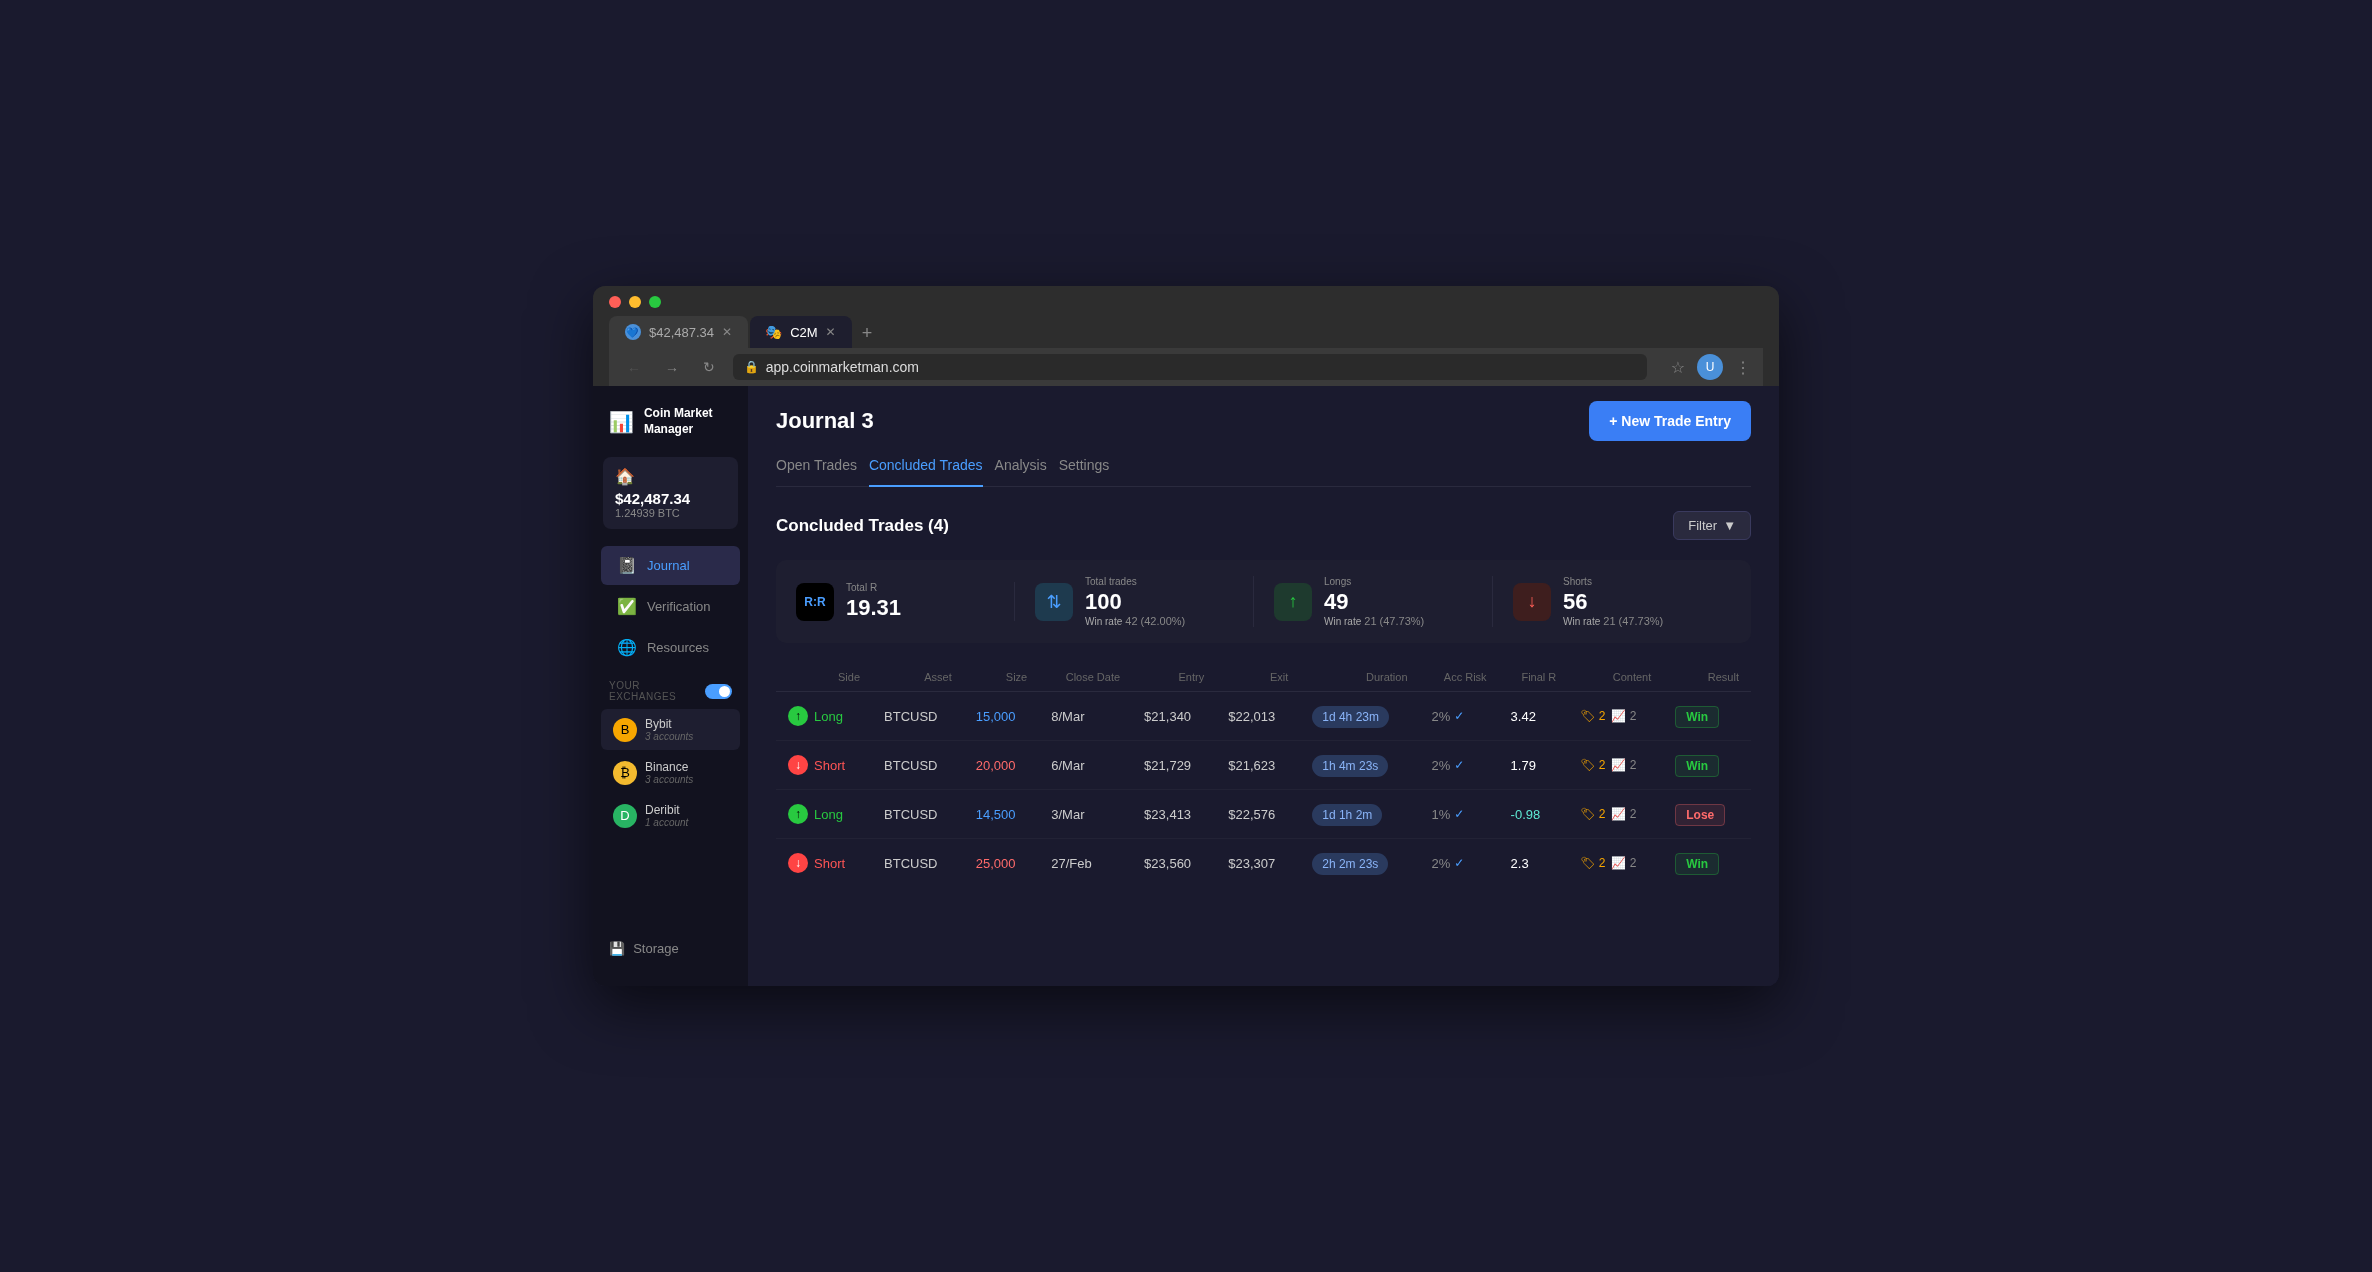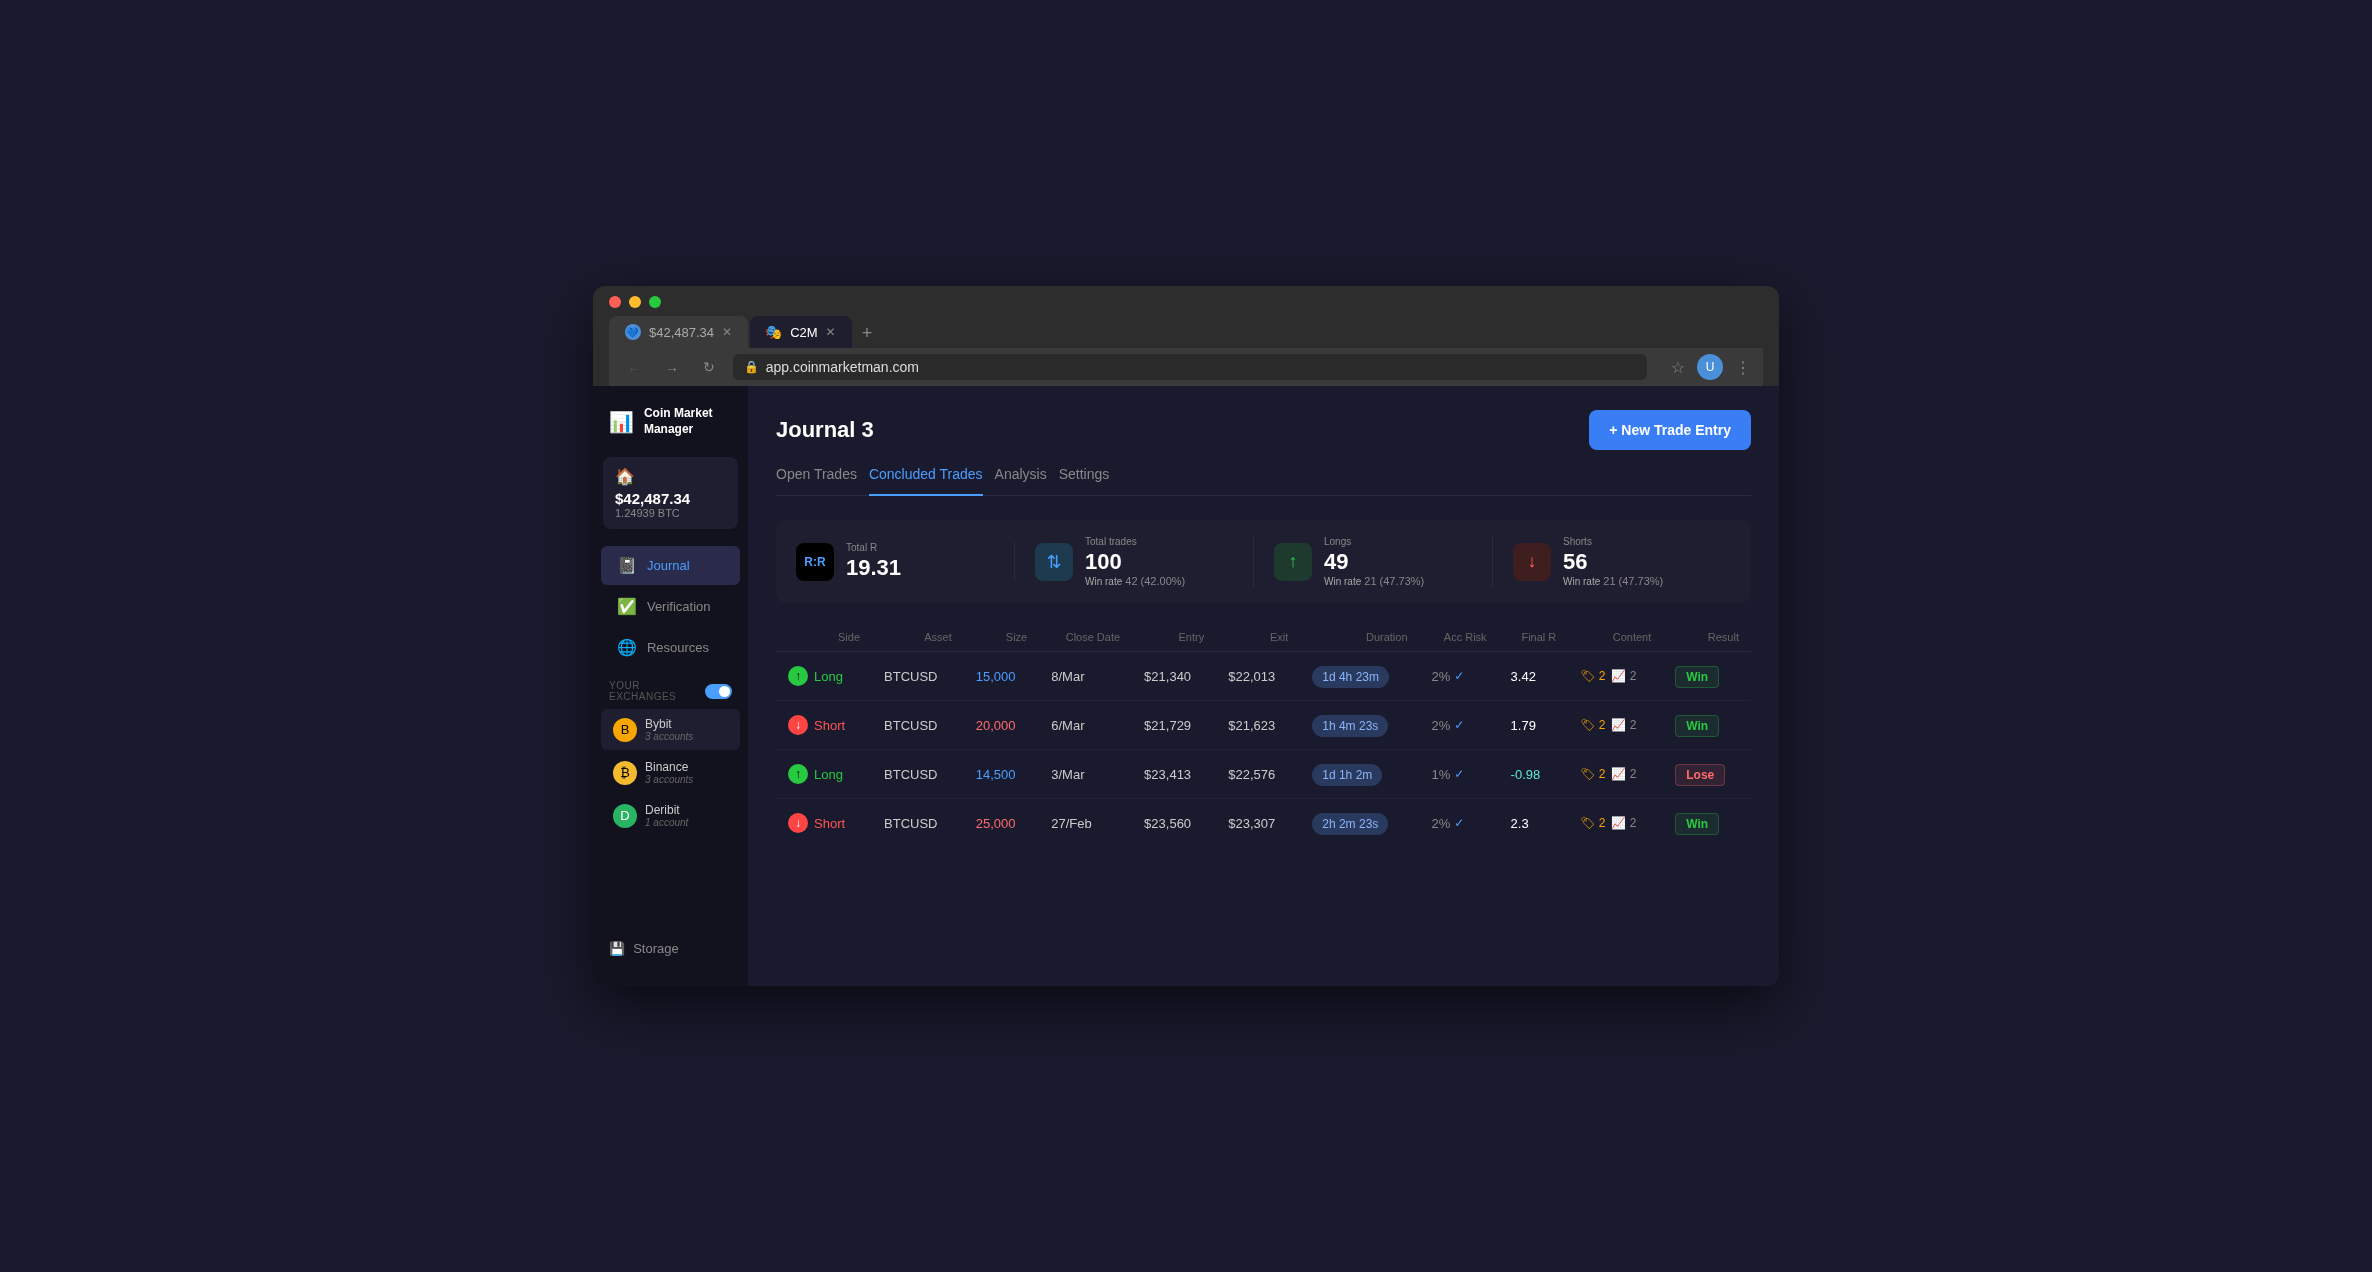--- a/index.html
+++ b/index.html
@@ -267,21 +267,21 @@
       color: #888;
       font-size: 13px;
       cursor: pointer;
       margin-top: auto;
     }
 
     
     .main-content {
       flex: 1;
       background: #1a1a2e;
-      padding: 24px 28px;
+      padding: 15px 28px;
       overflow: auto;
     }
 
     .page-header {
       display: flex;
       align-items: center;
       justify-content: space-between;
       margin-bottom: 16px;
     }
     .page-title {
@@ -583,20 +583,27 @@
         <button class="new-trade-btn">+ New Trade Entry</button>
       </div>
 
       <div class="page-tabs">
         <div class="page-tab">Open Trades</div>
         <div class="page-tab active">Concluded Trades</div>
         <div class="page-tab">Analysis</div>
         <div class="page-tab">Settings</div>
       </div>
 
+      <div class="section-header">
+        <span class="section-title">Concluded Trades (4)</span>
+        <button class="filter-btn">
+          <span>Filter</span>
+          <span>▼</span>
+        </button>
+      </div>
 
       <div class="stats-row">
         <div class="stat-card">
           <div class="stat-icon rr">R:R</div>
           <div class="stat-info">
             <div class="stat-label">Total R</div>
             <div class="stat-value">19.31</div>
           </div>
         </div>
         <div class="stat-card">

